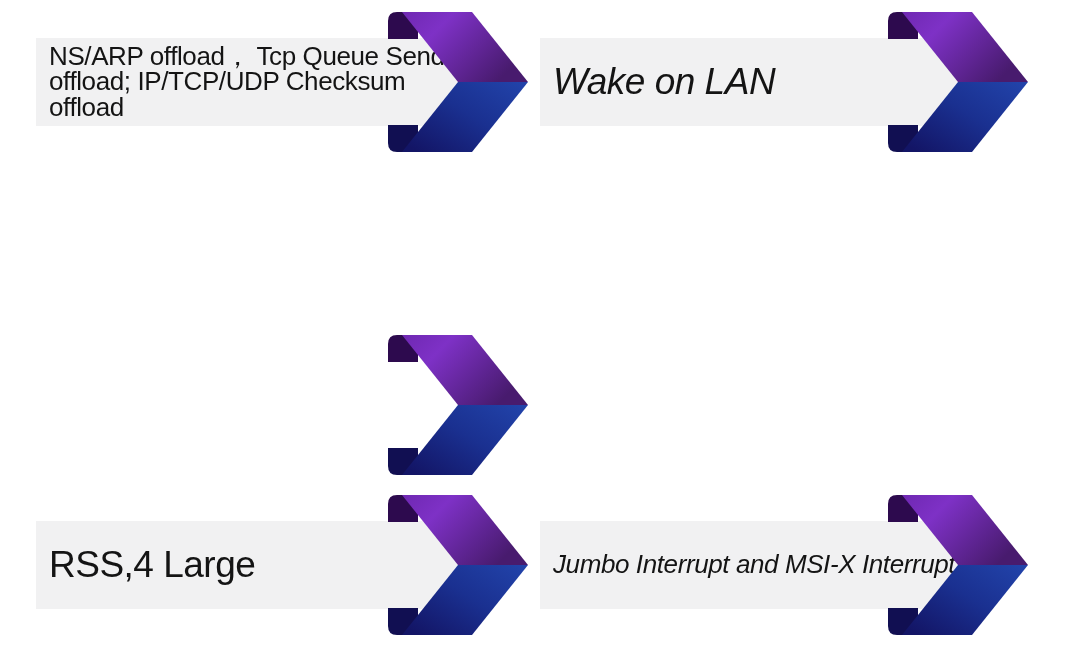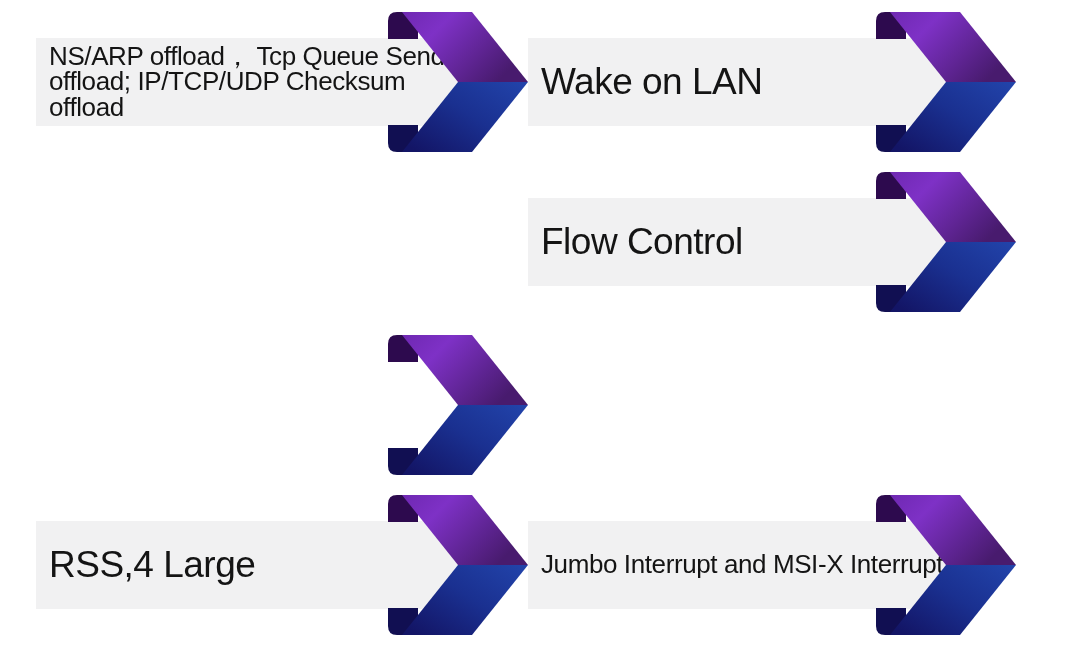--- a/index.html
+++ b/index.html
@@ -4,21 +4,21 @@
 <style>
   html,body{margin:0;padding:0;}
   body{
     width:1080px;height:649px;position:relative;overflow:hidden;
     background:#ffffff;
     font-family:"Liberation Sans", sans-serif;
   }
   .stage{position:absolute;inset:0;}
   .item{position:absolute;height:140px;}
   .col-l{left:36px;width:492px;}
-  .col-r{left:528px;width:488px;}
+  .col-r{left:540px;width:488px;font-style:italic;}
   .r1{top:12px}.r2{top:172px}.r3{top:335px}.r4{top:495px}
   .bar{
     position:absolute;left:0;right:70px;top:26px;height:88px;
     background:#f1f1f2;display:flex;align-items:center;z-index:1;
   }
   .label{
     padding-left:13px;color:#141414;
   }
   .t-lg{font-size:37px;letter-spacing:-0.5px;line-height:1.05;}
   .t-sm{font-size:26px;letter-spacing:-0.4px;line-height:0.98;padding-right:2px;}
@@ -63,28 +63,20 @@
   <div class="item col-r r1">
     <div class="bar">
       <div class="label t-lg">Wake on LAN</div>
     </div>
     <svg class="arrow" viewBox="0 0 140 140">
         <use href="#arrow-g"></use>
       </svg>
   </div>
 
 
-  <div class="item col-r r2">
-    <div class="bar">
-      <div class="label t-lg">Flow Control</div>
-    </div>
-    <svg class="arrow" viewBox="0 0 140 140">
-        <use href="#arrow-g"></use>
-      </svg>
-  </div>
 
   <div class="item col-l r3">
     <svg class="arrow" viewBox="0 0 140 140">
         <use href="#arrow-g"></use>
       </svg>
   </div>
 
 
   <div class="item col-l r4">
     <div class="bar">

